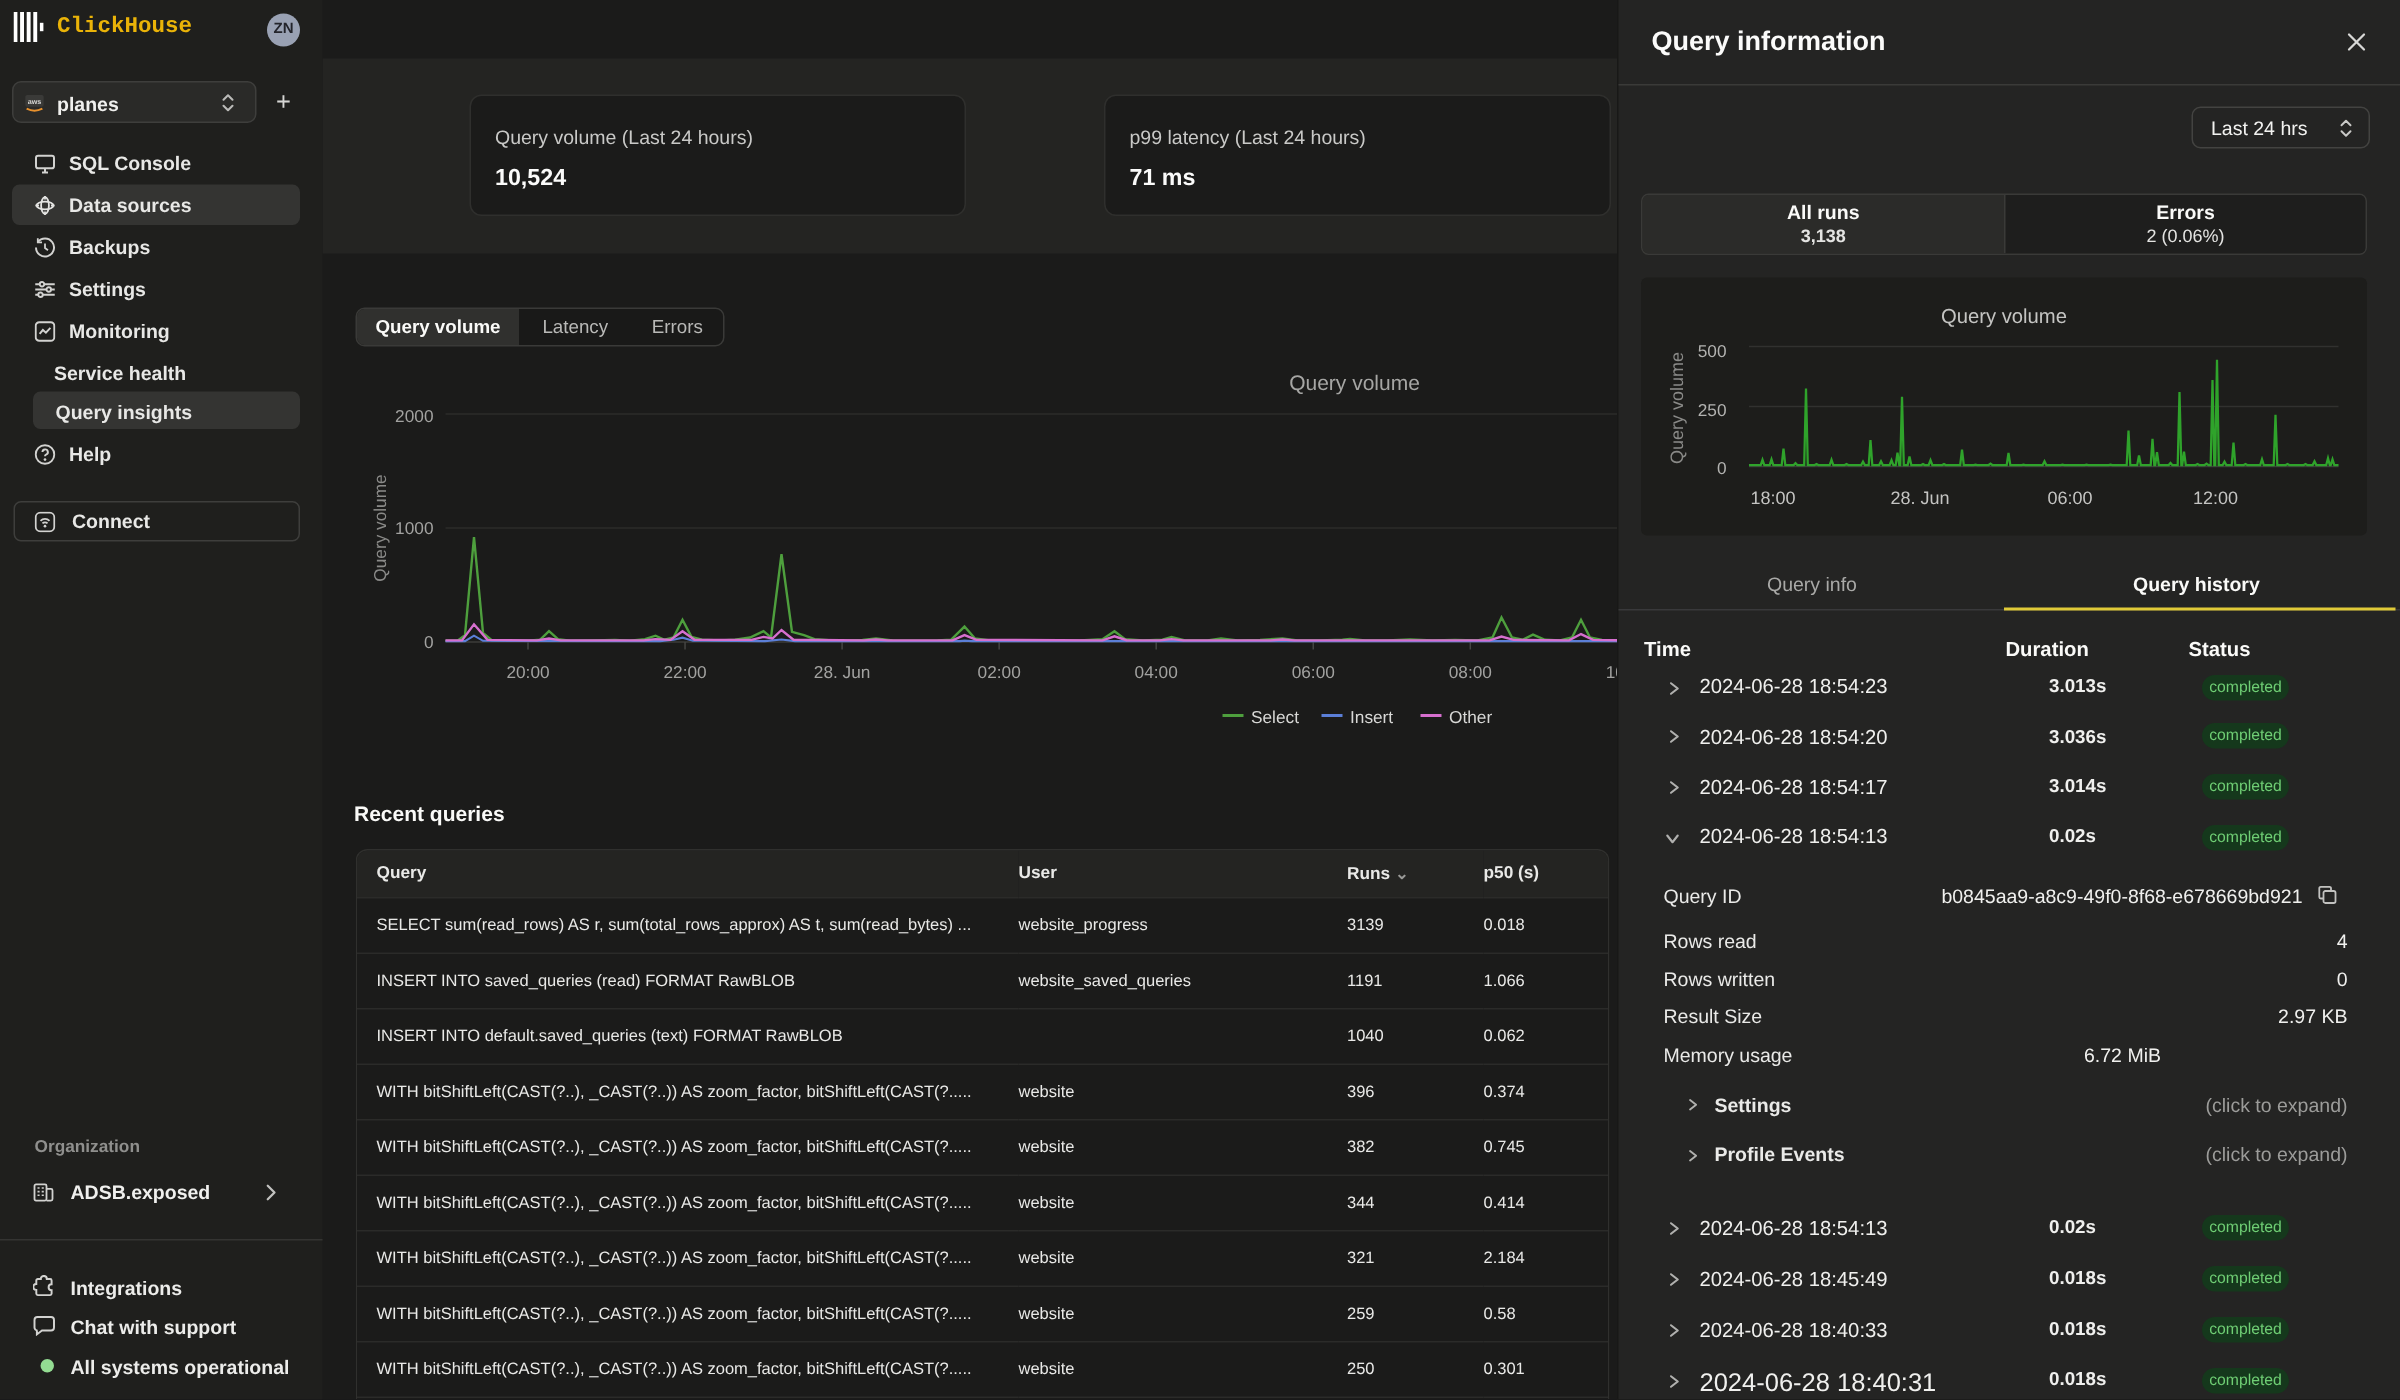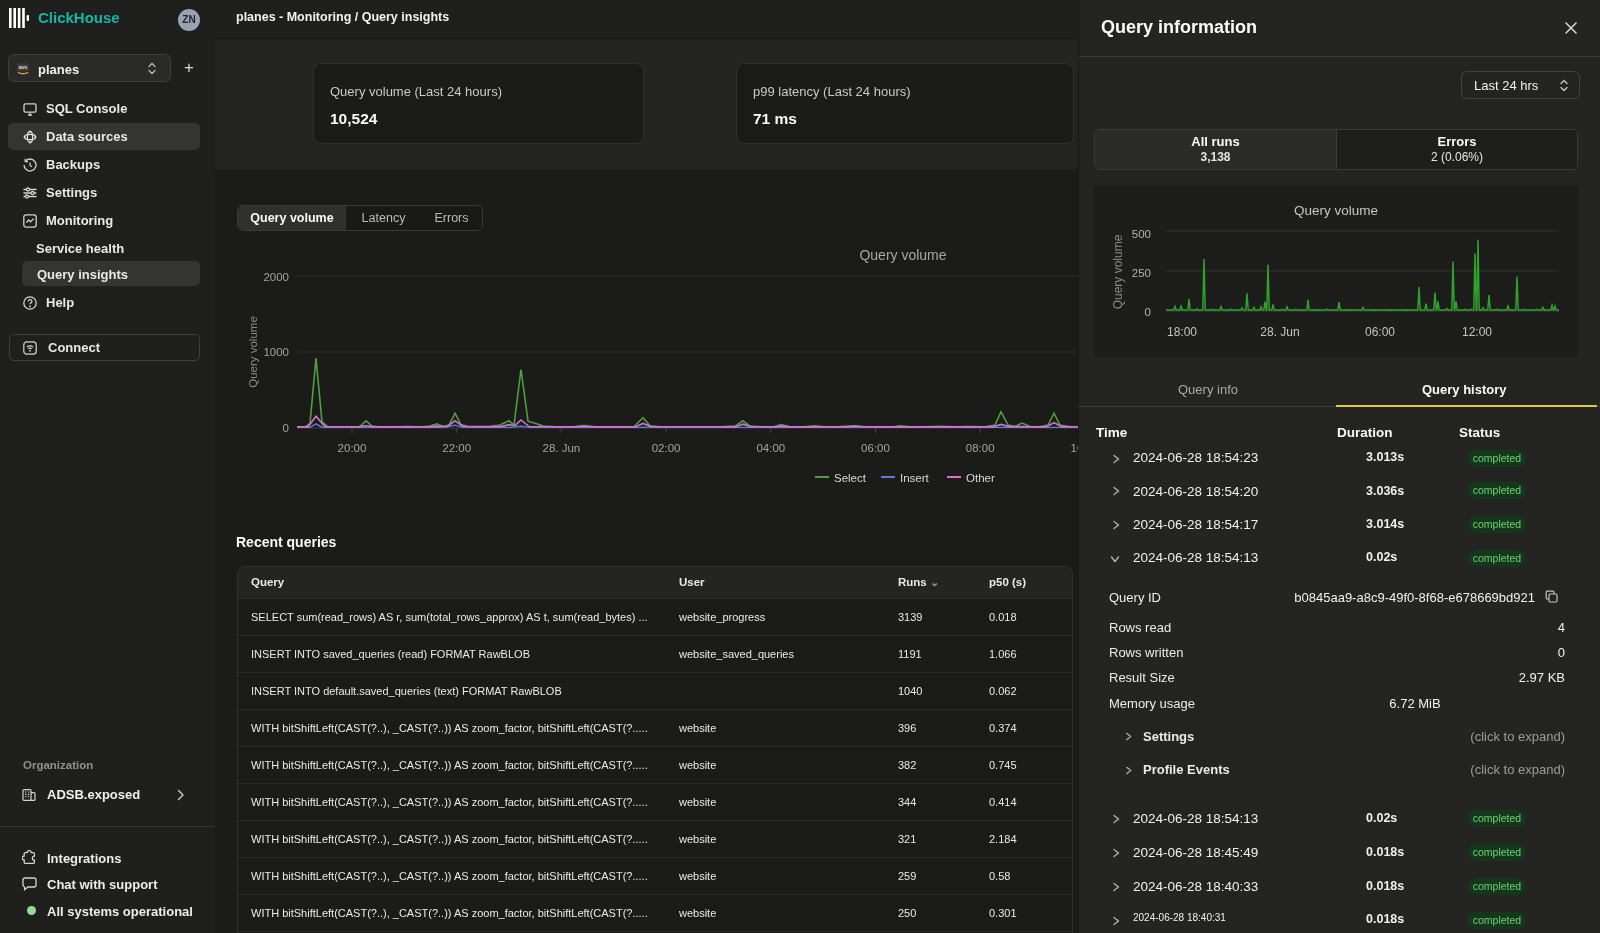--- a/index.html
+++ b/index.html
@@ -19,23 +19,20 @@
   .cardlbl { position:absolute; left:16px; top:20px; font-size:13px; color:#c9c9c7; }
   .cardval { position:absolute; left:16px; top:46px; font-size:15.5px; font-weight:700; color:#fbfbfa; }
   
   #panel { position:absolute; left:1078px; top:0; width:522px; height:933px; background:#242423; border-left:1px solid #181817; }
 </style>
 </head>
 <body>
 <div id="stage">
 
 <div id="main">
-  <div id="mainhead">
-    <div class="abs" style="left:21px; top:10px; font-size:12.5px; font-weight:700; color:#f2f2f0;">planes - Monitoring / Query insights</div>
-  </div>
   <div id="band">
     <div class="card" style="left:98px;  width:331px;">
       <div class="cardlbl">Query volume (Last 24 hours)</div>
       <div class="cardval">10,524</div>
     </div>
     <div class="card" style="left:521px; width:338px;">
       <div class="cardlbl">p99 latency (Last 24 hours)</div>
       <div class="cardval">71 ms</div>
     </div>
   </div>
@@ -158,21 +155,21 @@
 
 <div id="sidebar">
 
   <svg class="abs" style="left:9px; top:8px;" width="20" height="20" viewBox="0 0 20 20">
     <rect x="0" y="0" width="2.6" height="20" fill="#fff"></rect>
     <rect x="4.4" y="0" width="2.6" height="20" fill="#fff"></rect>
     <rect x="8.8" y="0" width="2.6" height="20" fill="#fff"></rect>
     <rect x="13.2" y="0" width="2.6" height="20" fill="#fff"></rect>
     <rect x="17.6" y="7.2" width="2.6" height="5.6" fill="#fff"></rect>
   </svg>
-  <div class="abs" style="left:38px; top:9px; font-size:15px; font-weight:700; color:#14b8a6;">ClickHouse</div>
+  <div class="abs" style="left:38px; top:9px; font-size:15px; font-weight:700; color:#eab308;font-family:Liberation Mono, monospace;">ClickHouse</div>
   <div class="abs" style="left:178px; top:8.5px; width:22px; height:22px; border-radius:50%; background:#99a1b3; color:#23242b; font-size:10px; font-weight:700; display:flex; align-items:center; justify-content:center;">ZN</div>
 
   <div class="abs" style="left:8px; top:54px; width:163px; height:28px; background:#2a2a28; border:1px solid #3e3e3c; border-radius:6px;">
     <svg class="abs" style="left:7px; top:7px;" width="14" height="13" viewBox="0 0 16 14">
       <rect x="1" y="1" width="14" height="9" rx="1.5" fill="#3a3a38"></rect>
       <text x="8" y="7.6" font-size="5.5" fill="#d8d8d6" text-anchor="middle" font-weight="bold" font-family="Liberation Sans">aws</text>
       <path d="M2 11.5 Q8 14.6 14 11.5" stroke="#e8912d" stroke-width="1.6" fill="none"></path>
     </svg>
     <div class="abs" style="left:29px; top:7px; font-size:13px; font-weight:700; color:#f0f0ee;">planes</div>
     <svg class="abs" style="left:137px; top:7px;" width="12" height="13" viewBox="0 0 12 13">
@@ -365,18 +362,18 @@
   <div class="abs" style="left:389px; top:844px; width:58px; height:17px; background:#15381c; border-radius:9px; color:#6fce74; font-size:10.5px; text-align:center; line-height:17px;">completed</div>
   <svg class="abs" style="left:32px; top:882px;" width="10" height="10" viewBox="0 0 10 10">
         <path d="M3 1.5 L7.5 5 L3 8.5" stroke="#b0b0ae" stroke-width="1.4" fill="none" stroke-linecap="round" stroke-linejoin="round"></path>
       </svg>
   <div class="abs" style="left:54px; top:879px; font-size:13.5px; color:#f0f0ee;">2024-06-28 18:40:33</div>
   <div class="abs" style="left:287px; top:879px; font-size:12.5px; font-weight:700; color:#f0f0ee;">0.018s</div>
   <div class="abs" style="left:389px; top:878px; width:58px; height:17px; background:#15381c; border-radius:9px; color:#6fce74; font-size:10.5px; text-align:center; line-height:17px;">completed</div>
   <svg class="abs" style="left:32px; top:916px;" width="10" height="10" viewBox="0 0 10 10">
         <path d="M3 1.5 L7.5 5 L3 8.5" stroke="#b0b0ae" stroke-width="1.4" fill="none" stroke-linecap="round" stroke-linejoin="round"></path>
       </svg>
-  <div class="abs" style="left:54px; top:912px; font-size:10px; color:#f0f0ee;">2024-06-28 18:40:31</div>
+  <div class="abs" style="left:54px; top:912px; font-size:17px; color:#f0f0ee;">2024-06-28 18:40:31</div>
   <div class="abs" style="left:287px; top:912px; font-size:12.5px; font-weight:700; color:#f0f0ee;">0.018s</div>
   <div class="abs" style="left:389px; top:912px; width:58px; height:17px; background:#15381c; border-radius:9px; color:#6fce74; font-size:10.5px; text-align:center; line-height:17px;">completed</div>
 </div>
 
 </div>
 
 </body></html>

